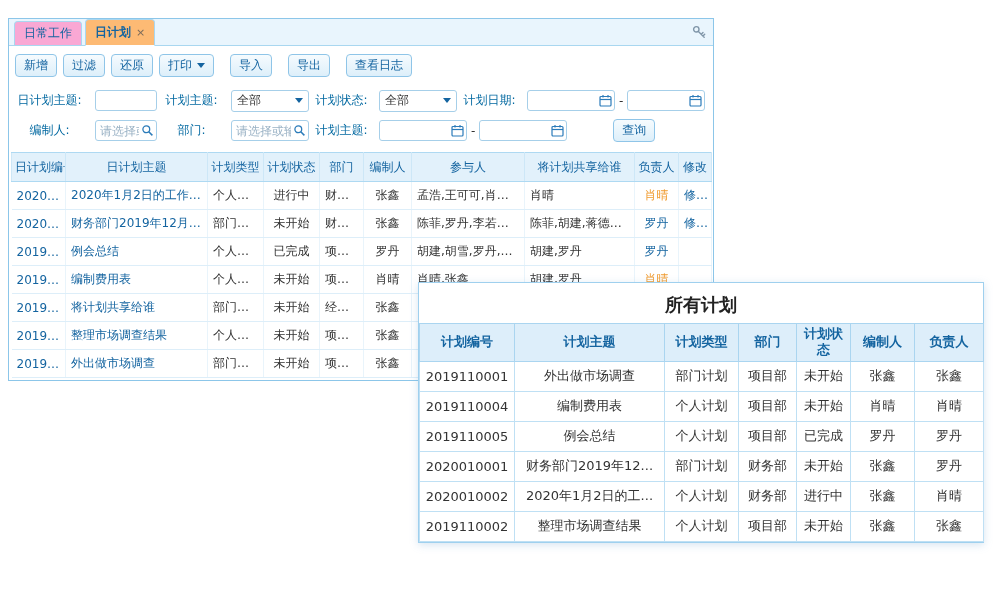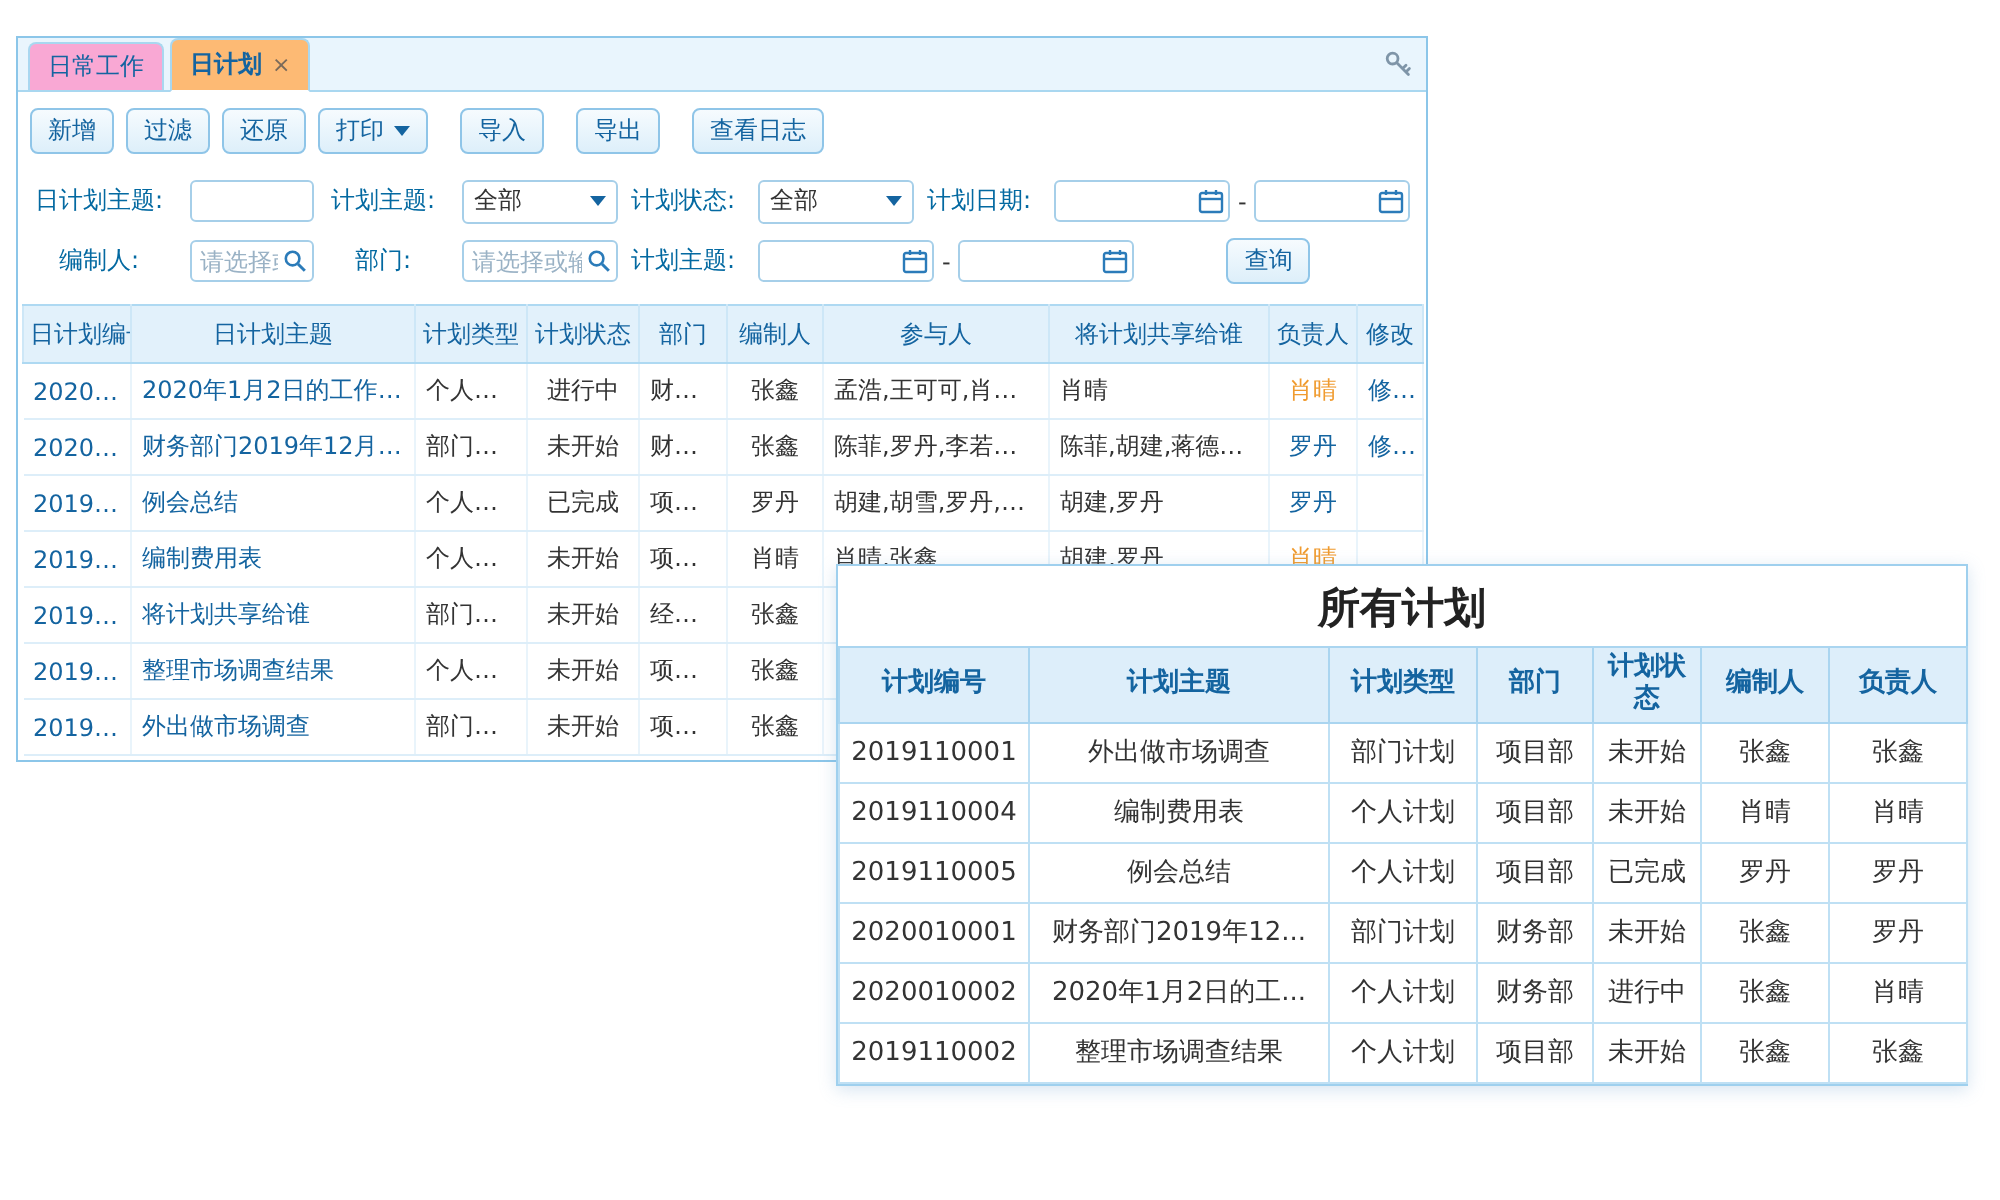--- a/index.html
+++ b/index.html
@@ -35,21 +35,21 @@
   .icon-in { position:absolute; right:3px; top:4px; cursor:pointer; line-height:0; }
 
   .grid { border-collapse:collapse; table-layout:fixed; width:700px; margin:0 2px 2px 2px; font-size:12px; }
   .grid th { background:#e2f1fb; color:#1464a0; font-weight:normal; height:29px; border:1px solid #cde7f7; border-top:1px solid #aed9f2; border-bottom:1px solid #aed9f2; padding:0 3px; overflow:hidden; white-space:nowrap; }
   .grid td { height:28px; border-bottom:1px solid #ddeef9; border-right:1px solid #e9f4fb; text-align:center; padding:0 5px; overflow:hidden; white-space:nowrap; text-overflow:ellipsis; }
   .grid td.tl { text-align:left; }
   .grid .link { color:#1464a0; cursor:pointer; }
 
   
   .overlay-panel { position:absolute; left:418px; top:282px; width:566px; background:#fff; border:1px solid #9fd0ee; box-shadow:0 2px 8px rgba(110,160,205,.28); z-index:5; }
-  .overlay-title { height:40px; line-height:43px; text-align:center; font-size:21px; font-weight:bold; color:#222; }
+  .overlay-title { height:40px; line-height:43px; text-align:center; font-size:18px; font-weight:bold; color:#222; }
   .agrid { border-collapse:collapse; table-layout:fixed; width:100%; font-size:13px; }
   .agrid th { background:#ddeefa; color:#1464a0; font-weight:bold; border:1px solid #aad5f0; height:37px; padding:2px; line-height:1.25; }
   .agrid td { border:1px solid #bfe0f4; height:30px; text-align:center; padding:0 4px; overflow:hidden; white-space:nowrap; text-overflow:ellipsis; color:#333; }
 </style>
 </head>
 <body>
 
 <div class="main-panel">
 
   <div class="tabbar">

